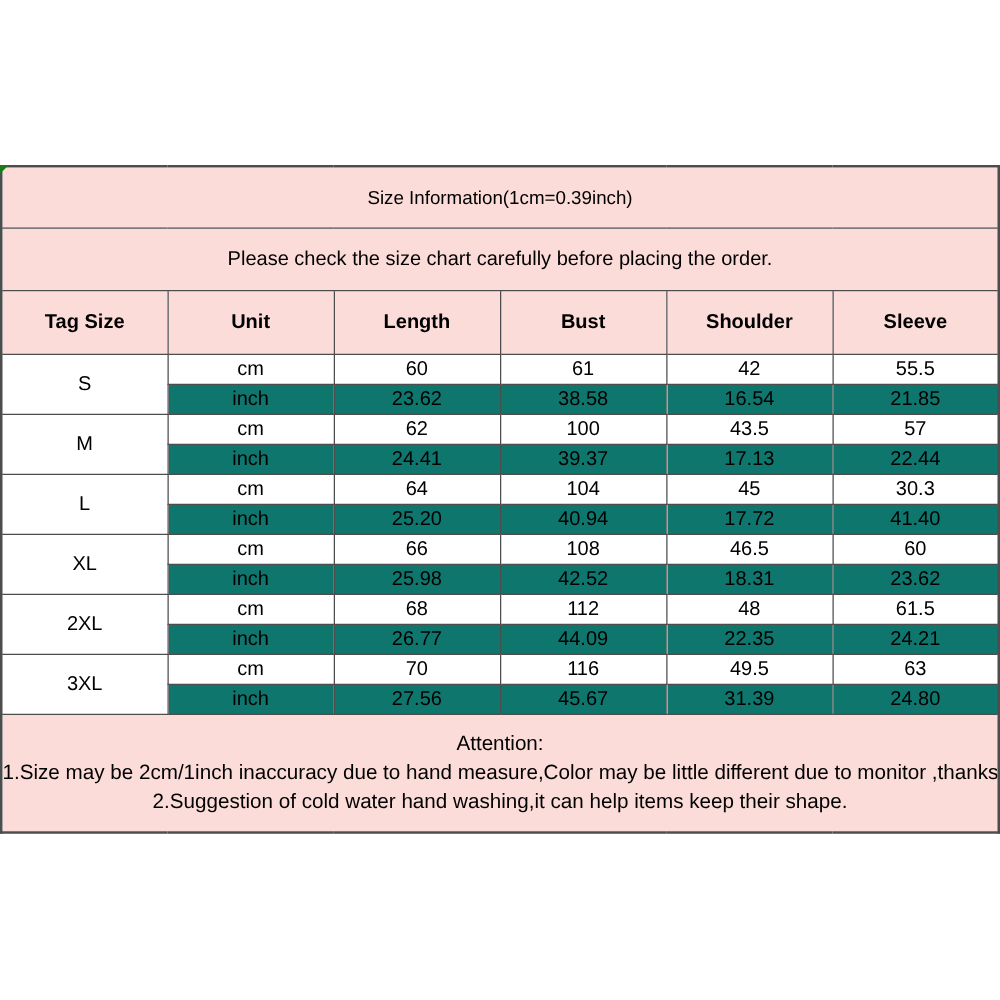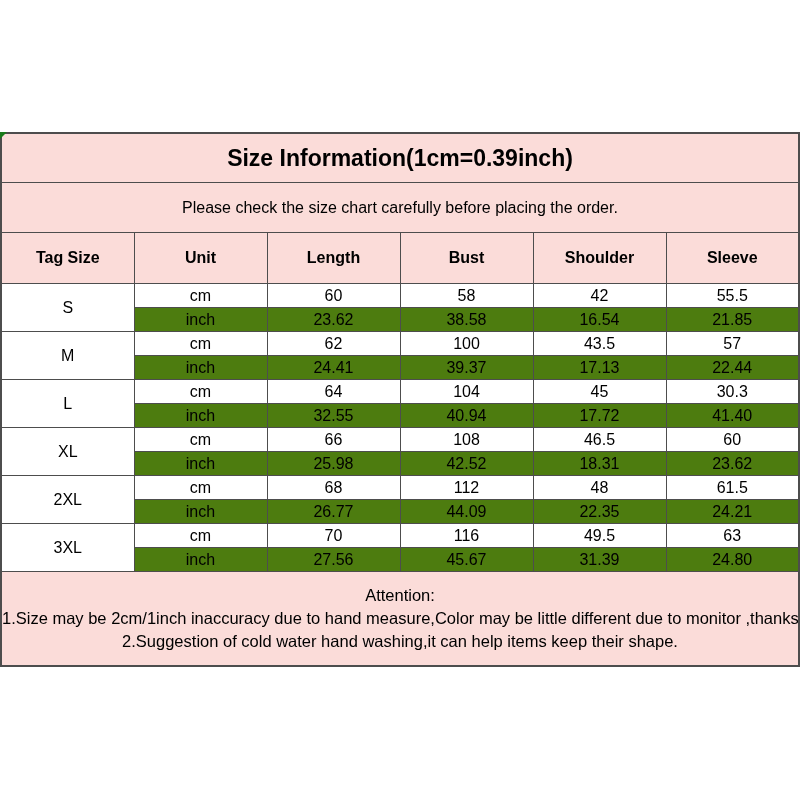--- a/index.html
+++ b/index.html
@@ -29,43 +29,43 @@
     border: 1px solid #4d4d4d;
     text-align: center;
     vertical-align: middle;
     padding: 0;
     overflow: hidden;
     white-space: nowrap;
   }
   .pink-bg { background: #fbdcd9; }
   .title-cell {
     height: 48px;
-    font-size: 23px;
-    font-weight: bold;
+    font-size: 15px;
+    font-weight: normal;
     vertical-align: bottom;
     padding-bottom: 5px;
   }
   .subtitle-cell {
     height: 49px;
     font-size: 16px;
     font-weight: normal;
   }
   tr.header-row th {
     height: 50px;
     font-size: 16px;
     font-weight: bold;
     background: #fbdcd9;
   }
   tr.row-cm td, tr.row-inch td {
     height: 23px;
     font-size: 16px;
     font-weight: normal;
   }
   tr.row-cm td { background: #ffffff; }
-  tr.row-inch td { background: #4d7c0f; }
+  tr.row-inch td { background: #0f766e; }
   td.size-cell {
     font-size: 17px;
     font-weight: bold;
     background: #ffffff;
   }
   td.attention-cell {
     height: 93px;
     background: #fbdcd9;
     text-align: left;
     vertical-align: top;
@@ -117,21 +117,21 @@
       <th>Length</th>
       <th>Bust</th>
       <th>Shoulder</th>
       <th>Sleeve</th>
     </tr>
 
     <tr class="row-cm">
       <td class="size-cell" rowspan="2">S</td>
       <td class="unit-cell">cm</td>
       <td>60</td>
-      <td>58</td>
+      <td>61</td>
       <td>42</td>
       <td>55.5</td>
     </tr>
     <tr class="row-inch">
       <td class="unit-cell">inch</td>
       <td>23.62</td>
       <td>38.58</td>
       <td>16.54</td>
       <td>21.85</td>
     </tr>
@@ -155,21 +155,21 @@
     <tr class="row-cm">
       <td class="size-cell" rowspan="2">L</td>
       <td class="unit-cell">cm</td>
       <td>64</td>
       <td>104</td>
       <td>45</td>
       <td>30.3</td>
     </tr>
     <tr class="row-inch">
       <td class="unit-cell">inch</td>
-      <td>32.55</td>
+      <td>25.20</td>
       <td>40.94</td>
       <td>17.72</td>
       <td>41.40</td>
     </tr>
 
     <tr class="row-cm">
       <td class="size-cell" rowspan="2">XL</td>
       <td class="unit-cell">cm</td>
       <td>66</td>
       <td>108</td>

